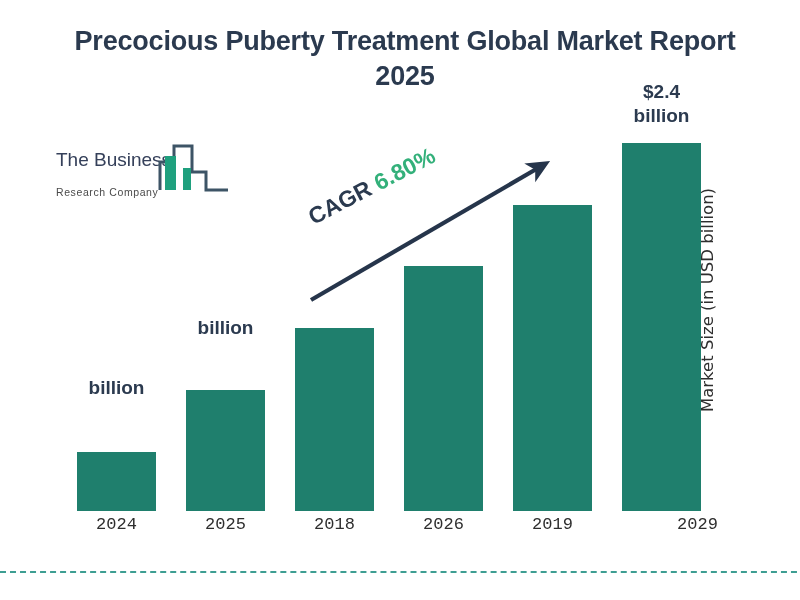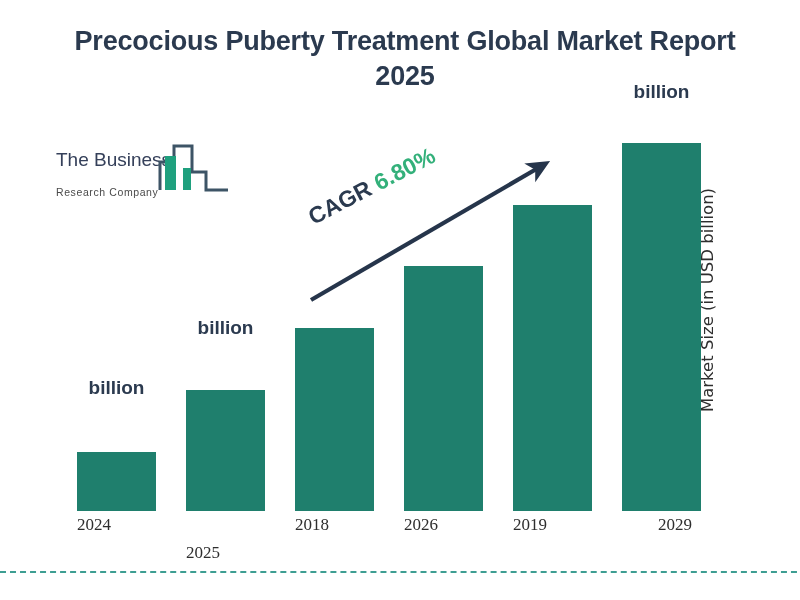--- a/index.html
+++ b/index.html
@@ -91,24 +91,24 @@
     text-align: center;
     font-size: 19px;
     font-weight: bold;
     color: #2b3a4f;
     line-height: 1.25;
   }
 
   .x-tick {
     position: absolute;
     top: 515px;
-    text-align: left;
+    text-align: center;
     font-size: 17px;
     color: #2e2e2e;
-    font-family: Liberation Serif, serif;
+    font-family: Liberation Mono, monospace;
   }
 
   
   .cagr-svg {
     position: absolute;
     left: 0;
     top: 0;
     width: 800px;
     height: 600px;
     pointer-events: none;
@@ -181,25 +181,26 @@
     <div class="bar" style="left:513px;width:79px;height:306px;"></div>
     <div class="bar" style="left:622px;width:79px;height:368px;"></div>
 
     <div class="bar-label" style="left:57px;top:376px;width:119px;">
       <div>billion</div>
     </div>
     <div class="bar-label" style="left:166px;top:316px;width:119px;">
       <div>billion</div>
     </div>
     <div class="bar-label" style="left:602px;top:80px;width:119px;">
+      <div>$2.4</div>
       <div>billion</div>
     </div>
 
     <div class="x-tick" style="left:77px;width:79px;">2024</div>
-    <div class="x-tick" style="left:186px;width:79px;margin-top:28px;">2025</div>
+    <div class="x-tick" style="left:186px;width:79px;">2025</div>
     <div class="x-tick" style="left:295px;width:79px;">2018</div>
     <div class="x-tick" style="left:404px;width:79px;">2026</div>
     <div class="x-tick" style="left:513px;width:79px;">2019</div>
     <div class="x-tick" style="left:658px;width:79px;">2029</div>
   </div>
 
   <svg class="cagr-svg" viewBox="0 0 800 600" xmlns="http://www.w3.org/2000/svg">
     <defs>
       <marker id="arrowhead" markerWidth="6" markerHeight="6" refX="4.2" refY="3" orient="auto" markerUnits="strokeWidth">
         <path d="M0,0.4 L5.6,3 L0,5.6 L1.5,3 Z" fill="#26354b"></path>

